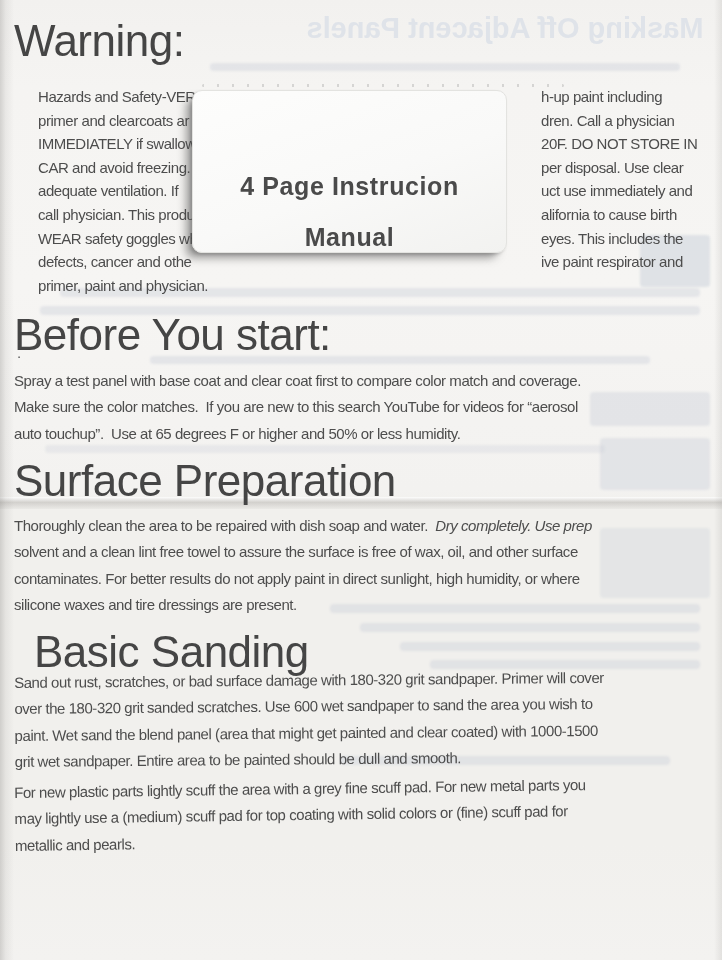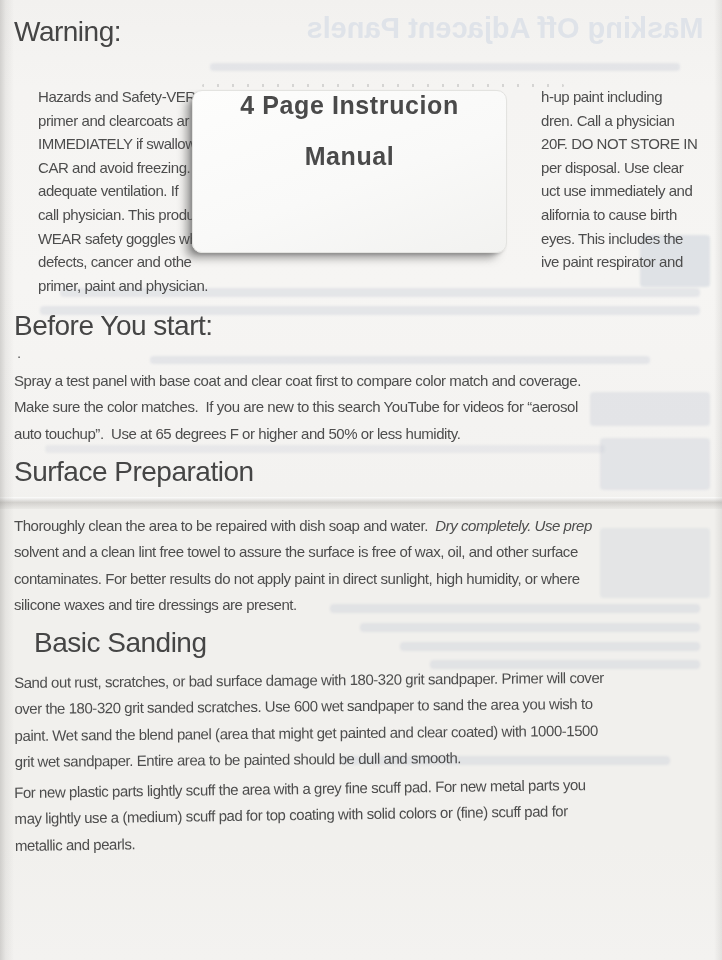--- a/index.html
+++ b/index.html
@@ -35,21 +35,21 @@
     font-size:29px;font-weight:700;color:#dfe3e9;text-align:center;
     transform:scaleX(-1);filter:blur(0.7px);white-space:pre;
   }
   .ghost-bar{
     position:absolute;z-index:0;border-radius:4px;
     background:rgba(200,206,216,0.38);filter:blur(1.3px);
   }
   
   .h1{
     position:absolute;left:14px;z-index:2;
-    font-size:28px;font-weight:400;color:#454545;letter-spacing:-0.5px;white-space:pre;
+    font-size:44px;font-weight:400;color:#454545;letter-spacing:-0.5px;white-space:pre;
   }
   .para{position:absolute;left:14px;z-index:2;}
   .line{white-space:pre;font-size:15px;letter-spacing:-0.45px;line-height:26.3px;color:#4d4d4d;}
   .warn-lines{position:absolute;left:14px;top:88px;width:694px;z-index:2;margin-left:24px;}
   .warn-row{position:relative;height:23.6px;}
   .warn-row .frag{white-space:pre;font-size:15px;letter-spacing:-0.45px;color:#4d4d4d;}
   .warn-row .frag.right{position:absolute;left:503px;top:0;}
   .stray-mark{position:absolute;left:17px;top:344px;z-index:2;font-size:15px;color:#5a5a5a;}
   .italic{font-style:italic;}
   .tilt-a{transform:rotate(-0.5deg);transform-origin:left top;}
@@ -58,21 +58,21 @@
   .perforation{
     position:absolute;left:202px;top:84px;width:362px;height:3px;z-index:4;opacity:.55;
     background:repeating-linear-gradient(90deg, rgba(140,140,140,0.55) 0 2px, rgba(255,255,255,0) 2px 15px);
     border-radius:2px;
   }
   .sticker{
     position:absolute;left:192px;top:90px;width:313px;height:161px;z-index:5;
     background:linear-gradient(160deg,#fdfdfc 0%, #f9f9f8 55%, #f2f2f0 100%);
     border:1px solid #e3e3e0;border-radius:10px;
     box-shadow:-8px 7px 9px -2px rgba(70,70,70,0.50), -2px 2px 3px rgba(90,90,90,0.25);
-    display:flex;flex-direction:column;align-items:center;justify-content:flex-start;gap:22px;
+    display:flex;flex-direction:column;align-items:center;justify-content:flex-end;gap:22px;
   }
   .sticker .stk-line{
     font-size:25px;font-weight:700;color:#4a4a4a;letter-spacing:0.6px;white-space:pre;
   }
 </style>
 </head>
 <body>
 
 <div class="photo">
 

